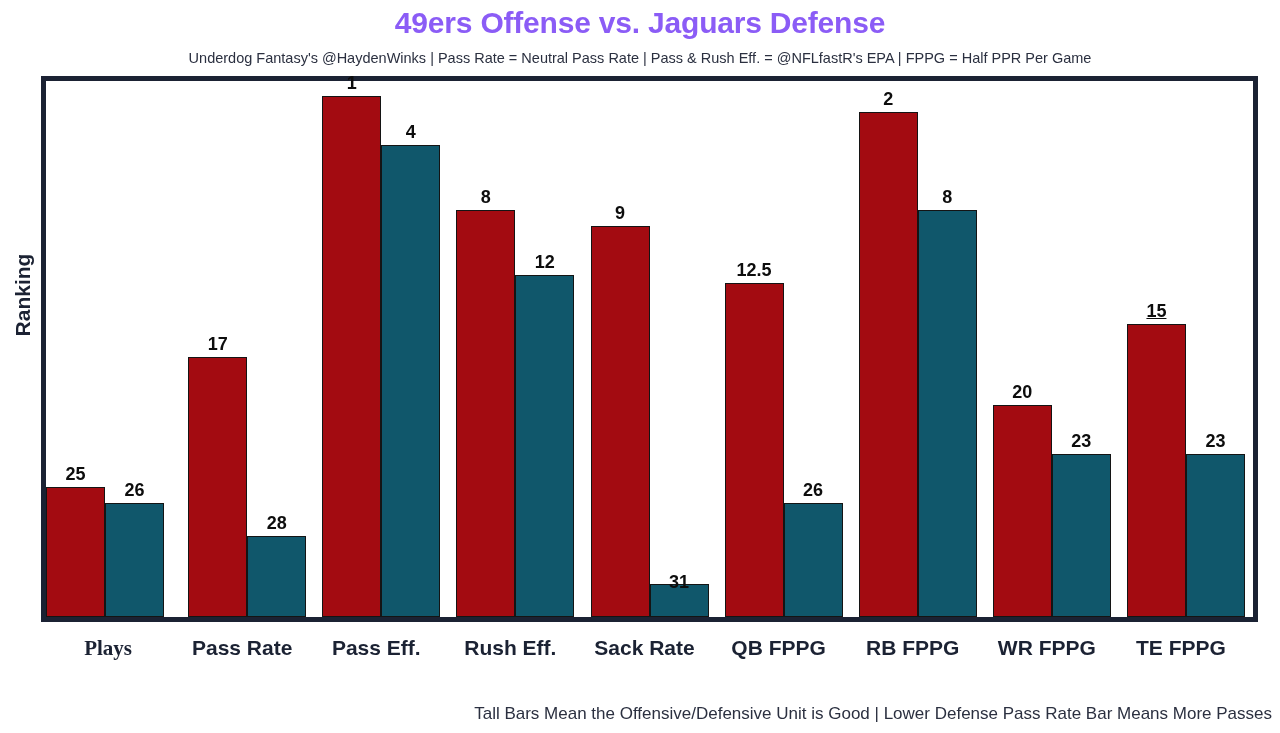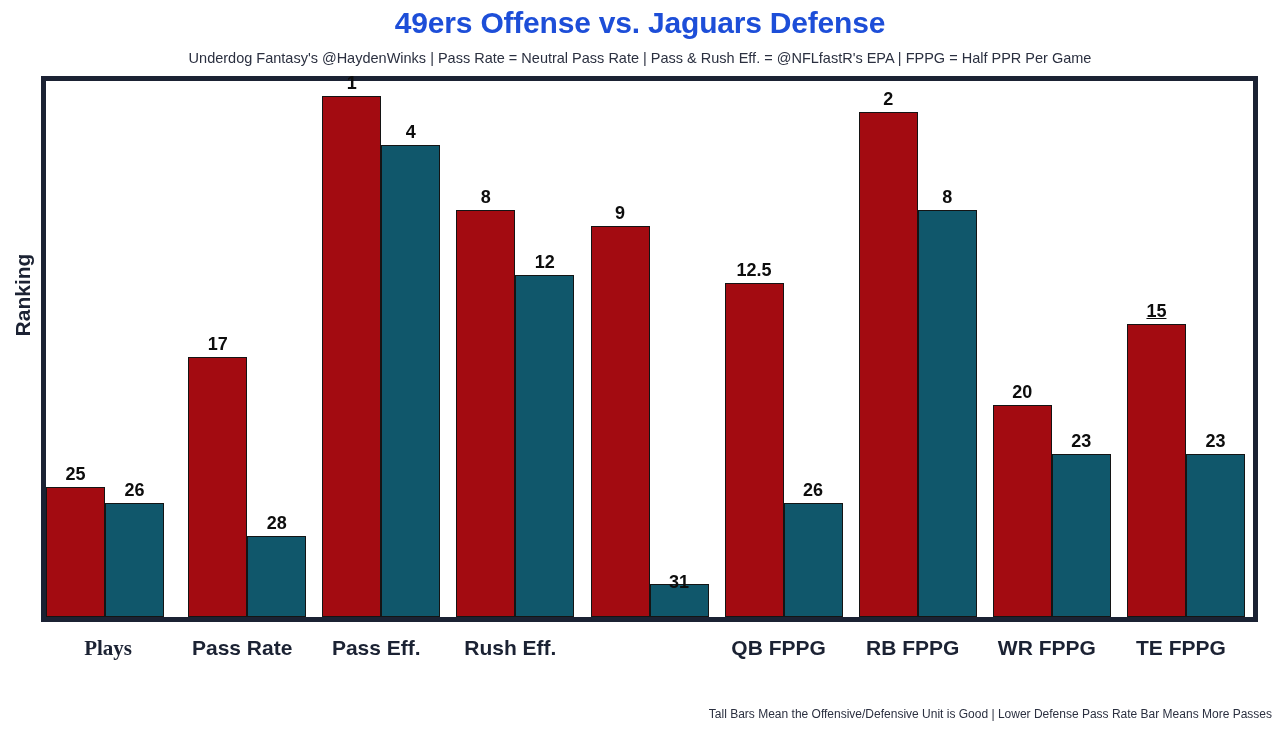--- a/index.html
+++ b/index.html
@@ -23,21 +23,21 @@
   
   #chart-title {
     position: absolute;
     top: 4px;
     left: 0;
     width: 1280px;
     text-align: center;
     font-size: 30px;
     font-weight: bold;
     letter-spacing: -0.2px;
-    color: #1d4ed8;
+    color: #8b5cf6;
     line-height: 38px;
   }
   #chart-subtitle {
     position: absolute;
     top: 48px;
     left: 0;
     width: 1280px;
     text-align: center;
     font-size: 14.5px;
     font-weight: normal;
@@ -119,21 +119,21 @@
     font-weight: bold;
     color: #1b2233;
     white-space: nowrap;
   }
 
   
   #chart-footnote {
     position: absolute;
     top: 705px;
     right: 8px;
-    font-size: 12px;
+    font-size: 17px;
     color: #2b3040;
     text-align: right;
     line-height: 18px;
     white-space: nowrap;
   }
 </style>
 </head>
 <body>
 
 <div id="root">
@@ -201,20 +201,21 @@
           <div class="bar-label" style="left: 28.5px; top: 350.188px;">23</div>
         </div>
       </div>
   </div>
 
   <div id="x-axis">
       <div class="x-tick" style="left: -32.9444px; font-family: Liberation Serif, serif;">Plays</div>
       <div class="x-tick" style="left: 101.167px;">Pass Rate</div>
       <div class="x-tick" style="left: 235.278px;">Pass Eff.</div>
       <div class="x-tick" style="left: 369.389px;">Rush Eff.</div>
+      <div class="x-tick" style="left: 503.5px;">Sack Rate</div>
       <div class="x-tick" style="left: 637.611px;">QB FPPG</div>
       <div class="x-tick" style="left: 771.722px;">RB FPPG</div>
       <div class="x-tick" style="left: 905.833px;">WR FPPG</div>
       <div class="x-tick" style="left: 1039.94px;">TE FPPG</div>
     </div>
 
   <div id="chart-footnote">Tall Bars Mean the Offensive/Defensive Unit is Good | Lower Defense Pass Rate Bar Means More Passes</div>
 
 </div>
 

